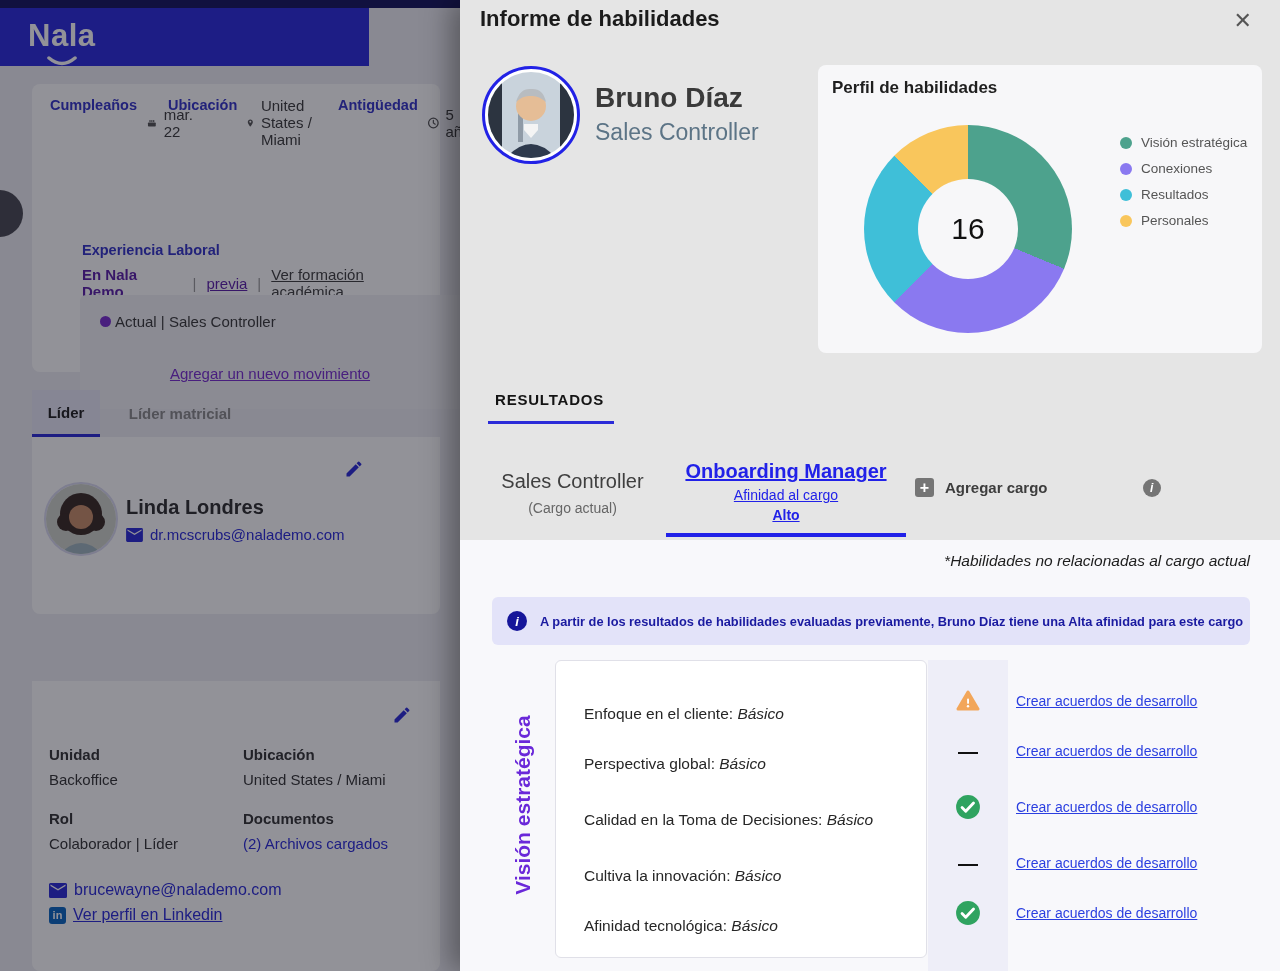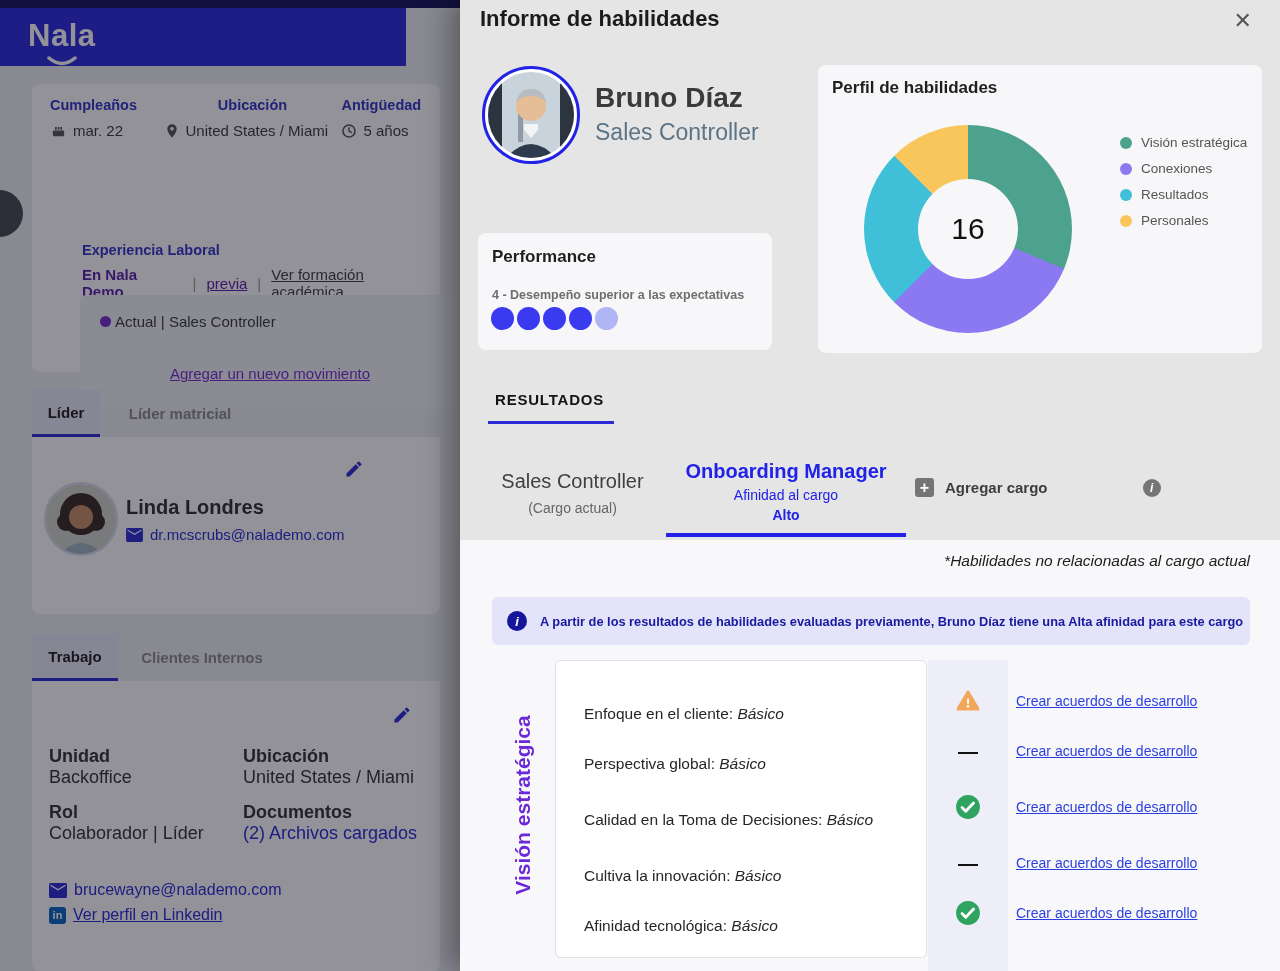--- a/index.html
+++ b/index.html
@@ -2,29 +2,29 @@
 <html><head>
 <meta charset="utf-8">
 <style>
   * { margin:0; padding:0; box-sizing:border-box; }
   body { background:#222; font-family:"Liberation Sans","DejaVu Sans",sans-serif; }
   .canvas { position:relative; width:1280px; height:971px; overflow:hidden; background:#fff; }
 
   
   .left-page { position:absolute; left:0; top:0; width:460px; height:971px; background:#EFEFF4; z-index:1; }
   .top-strip { position:absolute; left:0; top:0; width:460px; height:8px; background:#14145e; }
-  .app-header { position:absolute; left:0; top:8px; width:406px; height:58px; background:#2B2BDC; }
+  .app-header { position:absolute; left:0; top:8px; width:369px; height:58px; background:#2B2BDC; }
   .logo { position:absolute; left:28px; top:10px; color:#fff; font-size:31px; font-weight:bold; letter-spacing:0.5px; }
   .logo-smile { position:absolute; left:46px; top:48px; }
 
   .card { position:absolute; background:#fff; border-radius:8px; }
   .card1 { left:32px; top:84px; width:408px; height:288px; }
   .lbl-blue { color:#3434C8; font-weight:bold; font-size:14.5px; }
   .summary-row { position:absolute; top:13px; left:18px; right:12px; display:flex; }
-  .summary-col { display:flex; flex-direction:column; gap:9px; }
+  .summary-col { display:flex; flex-direction:row; gap:9px; }
   .sc1 { width:118px; } .sc2 { width:185px; } .sc3 { width:90px; }
   .summary-val { display:flex; align-items:center; gap:6px; font-size:15px; color:#3b3b3b; }
   .exp-title { position:absolute; left:50px; top:158px; }
   .exp-links { position:absolute; left:50px; top:182px; font-size:15px; display:flex; gap:10px; align-items:center; }
   .exp-in { color:#5B1FA8; font-weight:bold; }
   .sep { color:#9a9a9a; }
   .exp-prev { color:#5B1FA8; text-decoration:underline; }
   .exp-edu { color:#3f3f3f; text-decoration:underline; }
   .exp-box { position:absolute; left:48px; top:211px; width:390px; height:114px; background:#F2F2F6; border-radius:6px; }
   .exp-current { position:absolute; left:20px; top:18px; display:flex; align-items:center; gap:4px; font-size:15px; color:#3a3a3a; }
@@ -40,21 +40,21 @@
   .tab-lider { width:68px; } .tab-lider-mat { width:160px; }
   .card2 { left:32px; top:437px; width:408px; height:177px; border-radius:0 0 8px 8px; }
   .pencil { position:absolute; }
   .avatar-linda { position:absolute; left:44px; top:482px; width:74px; height:74px; border-radius:50%; overflow:hidden; border:2px solid #DADAF0; }
   .leader-name { position:absolute; left:126px; top:496px; font-size:20px; font-weight:bold; color:#2e2e2e; }
   .leader-mail { position:absolute; left:126px; top:526px; display:flex; gap:7px; align-items:center; font-size:15px; color:#2B2BD8; }
 
   .tabs-work { left:32px; top:634px; height:47px; }
   .tab-trabajo { width:86px; } .tab-clientes { width:168px; }
   .card3 { left:32px; top:681px; width:408px; height:290px; border-radius:0 0 8px 8px; }
-  .work-grid { position:absolute; left:17px; top:65px; width:374px; display:grid; grid-template-columns:194px 180px; font-size:18px; color:#333; }
+  .work-grid { position:absolute; left:17px; top:65px; width:374px; display:grid; grid-template-columns:194px 180px; row-gap:8px; font-size:15px; color:#333; }
   .work-grid .wl { font-weight:bold; margin-top:14px; }
   .link-blue { color:#2B2BD8; }
   .work-mail { position:absolute; left:17px; top:200px; display:flex; gap:7px; align-items:center; font-size:16px; color:#2B2BD8; }
   .work-li { position:absolute; left:17px; top:225px; display:flex; gap:7px; align-items:center; font-size:16px; color:#2B2BD8; }
   .work-li a { color:#2B2BD8; }
   .li-badge { width:17px; height:17px; border-radius:3px; background:#0A66C2; color:#fff; font-size:11px; font-weight:bold; display:flex; align-items:center; justify-content:center; }
 
   .drawer-handle { position:absolute; left:-24px; top:190px; width:47px; height:47px; border-radius:50%; background:#4a4a52; }
 
   
@@ -85,21 +85,21 @@
   .legend li { display:flex; align-items:center; gap:9px; font-size:13.5px; color:#555; }
   .legend-dot { width:12px; height:12px; border-radius:50%; }
 
   .results-tab { position:absolute; left:35px; top:391px; font-size:15px; font-weight:bold; letter-spacing:0.8px; color:#141414; }
   .results-underline { position:absolute; left:28px; top:421px; width:126px; height:3px; background:#2B2BD8; }
 
   .job-tabs { position:absolute; left:0px; top:452px; width:820px; height:88px; }
   .job-tab1 { position:absolute; left:20px; top:18px; width:185px; text-align:center; }
   .job-tab1 .t { font-size:20px; color:#3f3f3f; }
   .job-tab1 .s { font-size:14px; color:#666; margin-top:7px; }
-  .job-tab2 { position:absolute; left:206px; top:8px; width:240px; text-align:center; color:#2121E8; }
+  .job-tab2 { position:absolute; left:206px; top:8px; width:240px; text-align:center; color:#2121E8;text-decoration:underline; }
   .job-tab2 .t { font-size:20px; font-weight:bold; }
   .job-tab2 .s { font-size:14px; margin-top:4px; }
   .job-tab2 .lv { font-size:14px; font-weight:bold; margin-top:4px; }
   .job-underline { position:absolute; left:206px; top:81px; width:240px; height:4px; background:#2121E8; }
   .add-cargo { position:absolute; left:455px; top:26px; display:flex; align-items:center; gap:11px; }
   .plus-btn { width:19px; height:19px; border-radius:3px; background:#757575; color:#fff; font-size:16px; font-weight:bold; display:flex; align-items:center; justify-content:center; line-height:1; }
   .add-cargo-label { font-size:15px; font-weight:bold; color:#3d3d3d; }
   .info-btn { width:18px; height:18px; border-radius:50%; background:#757575; color:#fff; font-size:12px; font-weight:bold; font-style:italic; display:flex; align-items:center; justify-content:center; margin-left:84px; }
 
   .gray-section { position:absolute; left:0; top:540px; width:820px; height:431px; background:#F8F8FB; }
@@ -211,24 +211,20 @@
         </svg>
     </div>
     <div class="leader-name">Linda Londres</div>
     <div class="leader-mail">
       <svg width="17" height="14" viewBox="0 0 24 20" fill="#2B2BD8">
           <path d="M22 0H2A2 2 0 0 0 0 2v16a2 2 0 0 0 2 2h20a2 2 0 0 0 2-2V2a2 2 0 0 0-2-2zm0 4-10 6L2 4V2l10 6 10-6v2z"></path>
         </svg>
       <a>dr.mcscrubs@nalademo.com</a>
     </div>
 
-    <div class="tabs tabs-work">
-      <div class="tab tab-active tab-trabajo">Trabajo</div>
-      <div class="tab tab-idle tab-clientes">Clientes Internos</div>
-    </div>
     <div class="card card3">
       <svg class="pencil" style="right:28px; top:24px;" width="20" height="20" viewBox="0 0 24 24" fill="#2B2BD8">
           <path d="M3 17.25V21h3.75L17.81 9.94l-3.75-3.75L3 17.25zM20.71 7.04a1 1 0 0 0 0-1.41l-2.34-2.34a1 1 0 0 0-1.41 0l-1.83 1.83 3.75 3.75 1.83-1.83z"></path>
         </svg>
       <div class="work-grid">
         <span class="wl" style="margin-top:0">Unidad</span>
         <span class="wl" style="margin-top:0">Ubicación</span>
         <span>Backoffice</span>
         <span>United States / Miami</span>
         <span class="wl">Rol</span>
@@ -267,31 +263,20 @@
             <circle cx="43" cy="34" r="15" fill="#e5bd96"></circle>
             <path d="M28 30 q4 -14 15 -13 q12 -1 15 13 q-8 -7 -15 -6 q-8 -1 -15 6z" fill="#b8bcc0"></path>
             <path d="M18 86 q25 -28 50 0 z" fill="#2e3a4d"></path>
             <path d="M36 58 l7 8 7-8 v-6 h-14 z" fill="#f4f4f4"></path>
           </svg>
       </div>
     </div>
     <div class="person-name">Bruno Díaz</div>
     <div class="person-role">Sales Controller</div>
 
-    <div class="perf-card">
-      <div class="perf-title">Performance</div>
-      <div class="perf-text">4 - Desempeño superior a las expectativas</div>
-      <div class="perf-dots" id="perf-dots">
-          <span class="perf-dot filled"></span>
-          <span class="perf-dot filled"></span>
-          <span class="perf-dot filled"></span>
-          <span class="perf-dot filled"></span>
-          <span class="perf-dot"></span>
-        </div>
-    </div>
 
     <div class="donut-card">
       <div class="donut-title">Perfil de habilidades</div>
       <div class="donut" id="donut" style="background: conic-gradient(rgb(77, 162, 141) 0deg, rgb(77, 162, 141) 112.5deg, rgb(138, 121, 240) 112.5deg, rgb(138, 121, 240) 225deg, rgb(63, 191, 216) 225deg, rgb(63, 191, 216) 315deg, rgb(249, 198, 92) 315deg, rgb(249, 198, 92) 360deg);">
         <div class="donut-hole">
             <span>16</span>
           </div>
       </div>
       <ul class="legend">
         <li>

